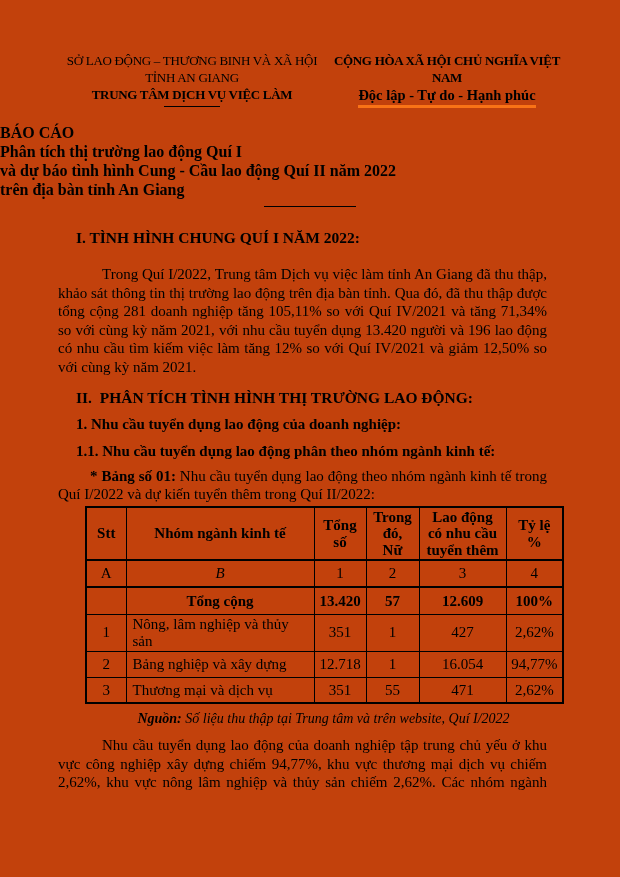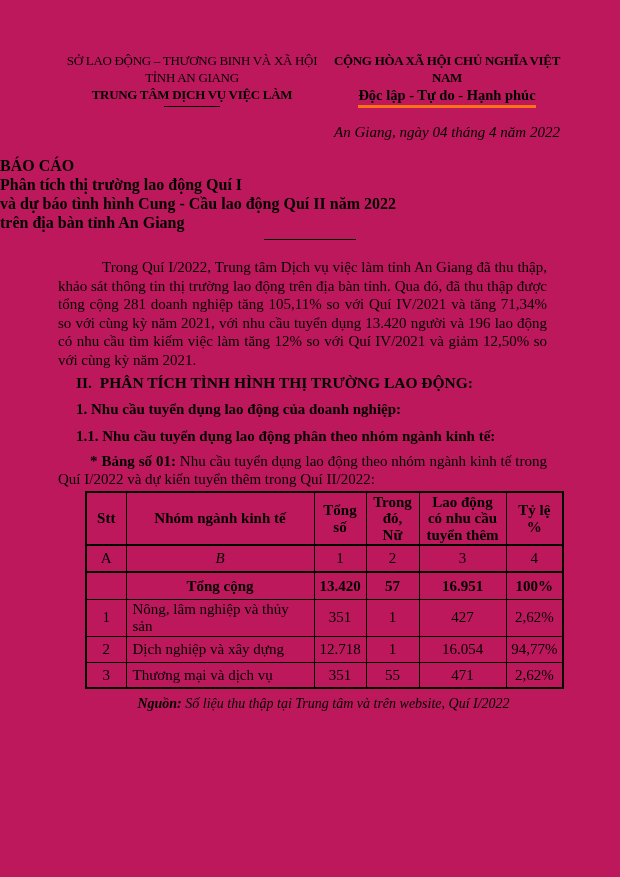--- a/index.html
+++ b/index.html
@@ -2,21 +2,21 @@
 <html><head>
 <meta charset="utf-8">
 <style>
   html,body{margin:0;padding:0;background:#ffffff;}
   body{
     width:620px;height:877px;overflow:hidden;
     font-family:"Liberation Serif","DejaVu Serif",serif;
     color:#000;
     -webkit-font-smoothing:antialiased;
   }
-  .page{width:620px;height:877px;box-sizing:border-box;padding-top:52px;background:#be185d;}
+  .page{width:620px;height:877px;box-sizing:border-box;padding-top:52px;background:#c2410c;}
 
   
   .hdr{display:flex;box-sizing:border-box;padding-left:58px;padding-right:52px;justify-content:space-between;}
   .hdr-left{width:268px;text-align:center;}
   .hdr-right{width:242px;text-align:center;}
   .org-line{font-size:13px;line-height:17px;letter-spacing:-0.3px;}
   .org-line.bold{font-weight:bold;}
   .rule-org{width:56px;border-top:1px solid #000;margin:3px auto 0 auto;}
   .docnum{font-size:15px;margin-top:12px;}
   .nat1{font-weight:bold;font-size:13px;line-height:17px;letter-spacing:-0.3px;}
@@ -25,21 +25,21 @@
 
   
   .title{ margin-top:15px;}
   .title-line{font-weight:bold;font-size:16px;line-height:19px;}
   .rule-title{width:92px;border-top:1.5px solid #000;margin:7px auto 0 auto;}
 
   
   .content{box-sizing:border-box;padding:0 73px 0 58px;}
   .h-sec{font-weight:bold;font-size:15.5px;line-height:19px;padding-left:18px;white-space:pre-wrap;}
   .h-sec.first{margin-top:21px;}
-  .h-sec.second{margin-top:3px;}
+  .h-sec.second{margin-top:11px;}
   .h-sub{font-weight:bold;font-size:15px;line-height:19px;padding-left:18px;margin-top:8px;}
   .para{font-size:15px;line-height:18.6px;text-align:justify;margin:18px 0 0 0;}
   .para.body-indent{text-indent:44px;}
   .para.caption{text-indent:32px;margin-top:6px;}
   .para.closing{text-indent:44px;margin-top:9px;text-align-last:justify;}
   .unit-line{width:477px;margin-left:27px;margin-top:3px;text-align:right;font-style:italic;font-size:14.5px;}
 
   
   table.num-table{border-collapse:collapse;table-layout:fixed;width:477px;margin-left:27px;margin-top:2px;}
   table.num-table{border:2px solid #000;}
@@ -65,33 +65,33 @@
   <div class="hdr">
     <div class="hdr-left">
       <div class="org-line">SỞ LAO ĐỘNG – THƯƠNG BINH VÀ XÃ HỘI</div>
       <div class="org-line">TỈNH AN GIANG</div>
       <div class="org-line bold">TRUNG TÂM DỊCH VỤ VIỆC LÀM</div>
       <div class="rule-org"></div>
     </div>
     <div class="hdr-right">
       <div class="nat1">CỘNG HÒA XÃ HỘI CHỦ NGHĨA VIỆT NAM</div>
       <div><span class="nat2">Độc lập - Tự do - Hạnh phúc</span></div>
-      <div class="date-line">An Giang, ngày 04 tháng 4  năm 2022</div>
     </div>
   </div>
 
   <div class="title">
     <div class="title-line">BÁO CÁO</div>
     <div class="title-line">Phân tích thị trường lao động Quí I</div>
     <div class="title-line">và dự báo tình hình Cung - Cầu lao động Quí II năm 2022</div>
     <div class="title-line">trên địa bàn tỉnh An Giang</div>
     <div class="rule-title"></div>
   </div>
 
   <div class="content">
+    <div class="h-sec first">I. TÌNH HÌNH CHUNG QUÍ I NĂM 2022:</div>
     <p class="para body-indent">Trong Quí I/2022, Trung tâm Dịch vụ việc làm tỉnh An Giang đã thu thập, khảo sát thông tin thị trường lao động trên địa bàn tỉnh. Qua đó, đã thu thập được tổng cộng 281 doanh nghiệp tăng 105,11% so với Quí IV/2021 và tăng 71,34% so với cùng kỳ năm 2021, với nhu cầu tuyển dụng 13.420 người và 196 lao động có nhu cầu tìm kiếm việc làm tăng 12% so với Quí IV/2021 và giảm 12,50% so với cùng kỳ năm 2021.</p>
 
     <div class="h-sec second">II.  PHÂN TÍCH TÌNH HÌNH THỊ TRƯỜNG LAO ĐỘNG:</div>
     <div class="h-sub">1. Nhu cầu tuyển dụng lao động của doanh nghiệp:</div>
     <div class="h-sub">1.1. Nhu cầu tuyển dụng lao động phân theo nhóm ngành kinh tế:</div>
 
     <p class="para caption"><b>* Bảng số 01:</b> <span>Nhu cầu tuyển dụng lao động theo nhóm ngành kinh tế trong Quí I/2022 và dự kiến tuyển thêm trong Quí II/2022:</span></p>
 
 
     <table class="num-table">
@@ -124,47 +124,48 @@
           <td>1</td>
           <td>2</td>
           <td>3</td>
           <td>4</td>
         </tr>
         <tr class="total-row">
           <td></td>
           <td>Tổng cộng</td>
           <td>13.420</td>
           <td>57</td>
-          <td>16.951</td>
+          <td>12.609</td>
           <td>100%</td>
         </tr>
         <tr class="data-row">
           <td>1</td>
           <td>Nông, lâm nghiệp và thủy sản</td>
           <td>351</td>
           <td>1</td>
           <td>427</td>
           <td>2,62%</td>
         </tr>
         <tr class="data-row">
           <td>2</td>
-          <td>Dịch nghiệp và xây dựng</td>
+          <td>Bảng nghiệp và xây dựng</td>
           <td>12.718</td>
           <td>1</td>
           <td>16.054</td>
           <td>94,77%</td>
         </tr>
         <tr class="data-row">
           <td>3</td>
           <td>Thương mại và dịch vụ</td>
           <td>351</td>
           <td>55</td>
           <td>471</td>
           <td>2,62%</td>
         </tr>
       </tbody>
     </table>
 
     <div class="source-line"><span class="src-label">Nguồn:</span> <span>Số liệu thu thập tại Trung tâm và trên website, Quí I/2022</span></div>
 
+    <p class="para closing">Nhu cầu tuyển dụng lao động của doanh nghiệp tập trung chủ yếu ở khu vực công nghiệp xây dựng chiếm 94,77%, khu vực thương mại dịch vụ chiếm 2,62%, khu vực nông lâm nghiệp và thủy sản chiếm 2,62%. Các nhóm ngành</p>
   </div>
 
 </div>
 
 </body></html>

